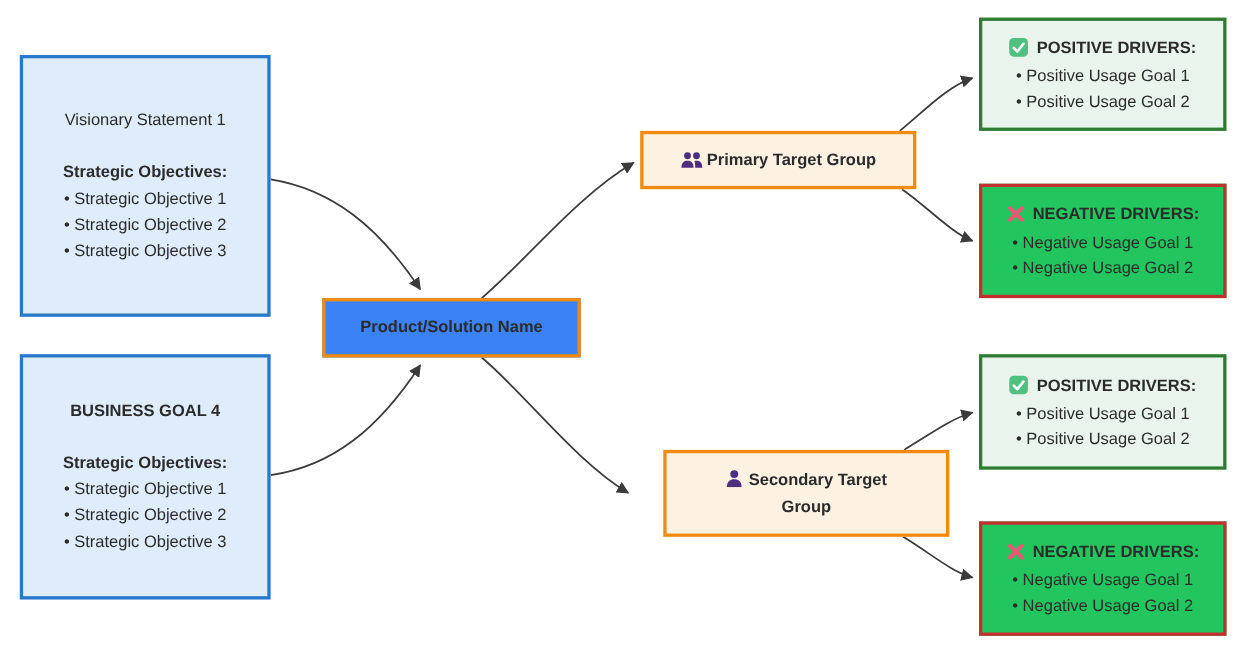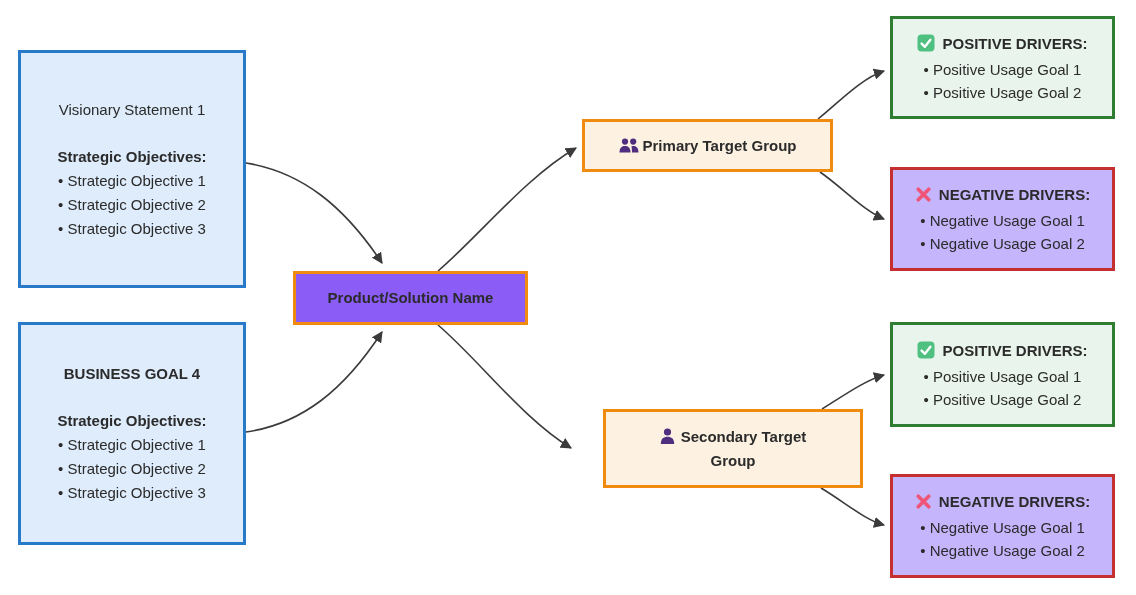--- a/index.html
+++ b/index.html
@@ -27,37 +27,37 @@
     border:3px solid #2879c9;
     background:#deecfb;
   }
   .goal .title{font-weight:700;margin-bottom:23px;}
   .goal .vision{margin-bottom:23px;}
   .goal .obj-heading{font-weight:700;}
   ul.bullets{list-style:none;margin:0;padding:0;}
   ul.bullets li::before{content:"• ";}
   .product{
     border:3px solid #f08b10;
-    background:#8b5cf6;
+    background:#3b82f6;
     font-weight:700;
     justify-content:center;
   }
   .target{
     border:3px solid #f08b10;
     background:#fdf2e2;
     font-weight:700;
   }
   .label-row{display:flex;align-items:center;justify-content:center;gap:4px;}
   .wrap-label{max-width:180px;text-align:center;}
   .wrap-label svg{vertical-align:-2px;margin-right:6px;}
   .driver{
     line-height:23px;
   }
   .driver.positive{border:3px solid #2e7d32;background:#e9f5ec;}
-  .driver.negative{border:3px solid #c52f2f;background:#c4b5fd;}
+  .driver.negative{border:3px solid #c52f2f;background:#22c55e;}
   .driver .title-row{display:flex;align-items:center;justify-content:center;gap:7px;font-weight:700;margin-bottom:3px;}
   .icon{display:inline-flex;align-items:center;justify-content:center;}
 </style>
 </head>
 <body>
 
 <div class="canvas">
 
   <svg class="edges" viewBox="0 0 1136 595">
     <defs>

